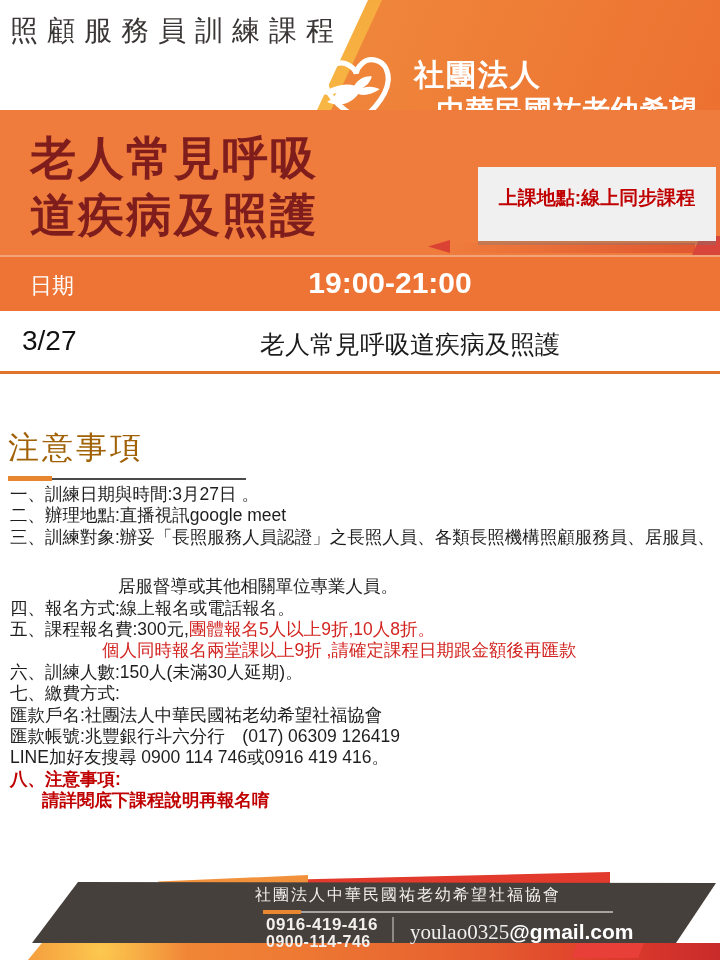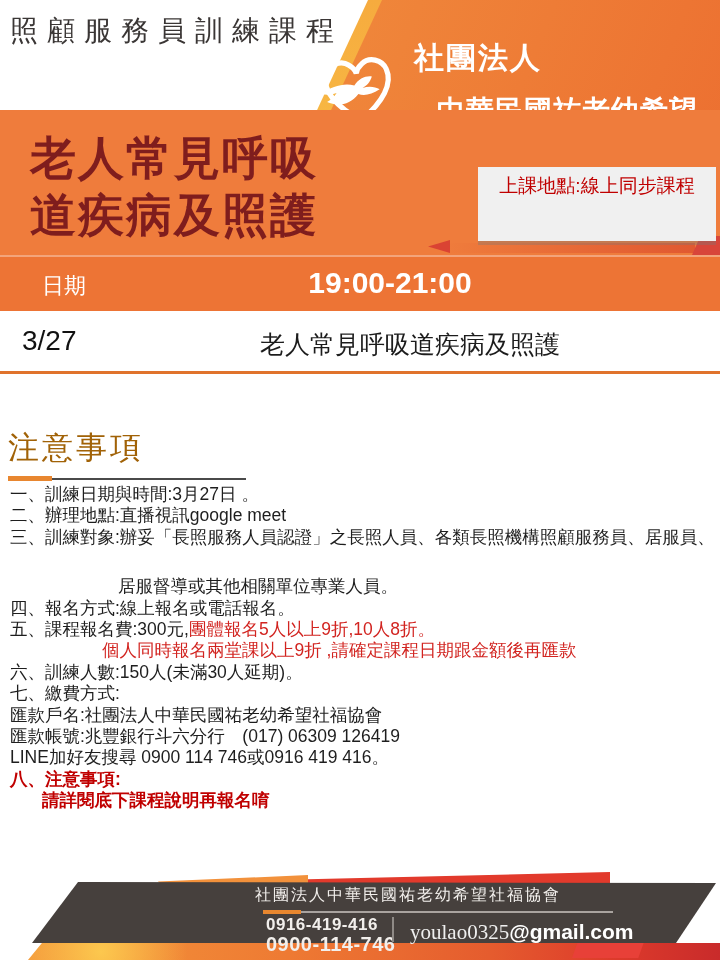--- a/index.html
+++ b/index.html
@@ -9,43 +9,43 @@
   
   .kicker{position:absolute;left:10px;top:12px;font-family:"Liberation Serif",serif;
           font-size:28px;letter-spacing:9px;color:#3a3635;}
   .wedge{position:absolute;left:0;top:0;width:720px;height:255px;
          background:linear-gradient(112deg,#f6a243 0%,#f08a3c 35%,#ec6e30 100%);
          clip-path:polygon(375px 0,720px 0,720px 255px,250px 255px);}
   .wedge-edge{position:absolute;left:0;top:0;width:720px;height:255px;
          background:linear-gradient(180deg,#f6ab3e,#f9c54a);
          clip-path:polygon(368px 0,382px 0,264px 255px,250px 255px);}
   .org{position:absolute;color:#fff;font-family:"Liberation Serif",serif;font-weight:bold;}
-  .org1{left:414px;top:38px;font-size:30px;letter-spacing:2px;}
+  .org1{left:414px;top:55px;font-size:30px;letter-spacing:2px;}
   .org2{left:437px;top:92px;font-size:28px;letter-spacing:1px;}
   .logo{position:absolute;left:312px;top:50px;}
 
   
   .banner{position:absolute;left:0;top:110px;width:720px;height:145px;background:#ef7c3c;}
   .banner-title{position:absolute;left:30px;top:130px;color:#7f1d1d;font-size:46px;line-height:57px;
          font-weight:800;letter-spacing:2px;z-index:3;}
   .info-box{position:absolute;left:478px;top:167px;width:238px;height:74px;background:#f0f0f0;
          z-index:3;text-align:center;box-shadow:0 4px 0 rgba(120,120,120,.35);}
-  .info1{margin-top:6px;font-size:19px;font-weight:normal;color:#c00000;}
+  .info1{margin-top:18px;font-size:19px;font-weight:bold;color:#c00000;}
   .info2{margin-top:7px;font-size:19px;color:#1a1a1a;}
   .accent-tri-l{position:absolute;left:428px;top:240px;width:22px;height:13px;background:#da4333;
          clip-path:polygon(0 50%,100% 0,100% 100%);z-index:2;}
   .accent-strip{position:absolute;left:445px;top:243px;width:250px;height:10px;z-index:2;
          background:linear-gradient(90deg,rgba(213,60,40,0),rgba(213,60,40,.55));}
   .accent-blk-r{position:absolute;left:692px;top:236px;width:28px;height:19px;background:#d8453a;
          clip-path:polygon(30% 0,100% 0,100% 100%,0 100%);z-index:2;}
 
   
   .sched-head{position:absolute;left:0;top:255px;width:720px;height:56px;background:#ed7435;
          border-top:2px solid rgba(255,255,255,.35);box-sizing:border-box;z-index:3;}
-  .sched-label{position:absolute;left:42px;top:14px;color:#fff;font-size:22px;
+  .sched-label{position:absolute;left:30px;top:14px;color:#fff;font-size:22px;
          font-family:"Liberation Serif",serif;}
   .sched-time{position:absolute;left:130px;top:9px;width:520px;text-align:center;color:#fff;
          font-size:30px;font-weight:bold;}
   .sched-row{position:absolute;left:0;top:311px;width:652px;height:60px;background:#fff;}
   .row-date{position:absolute;left:22px;top:14px;font-size:28px;color:#111;}
   .row-topic{position:absolute;left:130px;top:17px;width:560px;text-align:center;
          font-size:25px;color:#1c1c1c;}
   .orange-line{position:absolute;left:0;top:371px;width:720px;height:3px;background:#e0732c;}
 
   
@@ -72,21 +72,21 @@
   .sliver-red-b{position:absolute;left:572px;top:942px;width:72px;height:16px;background:#e84038;
          clip-path:polygon(8% 0,100% 0,92% 100%,0 100%);z-index:2;}
   .band{position:absolute;left:20px;top:870px;width:700px;height:75px;background:#46403d;
          clip-path:polygon(58px 12px,696px 13px,656px 73px,12px 73px);z-index:3;}
   .foot{position:absolute;z-index:4;color:#f2efec;}
   .foot-org{left:255px;top:885px;width:330px;text-align:left;font-family:"Liberation Serif",serif;
          font-size:16px;letter-spacing:2px;}
   .foot-rule{position:absolute;left:263px;top:911px;width:350px;height:2px;background:#a9a39f;z-index:4;}
   .foot-rule-orange{position:absolute;left:263px;top:910px;width:38px;height:4px;background:#e8872f;z-index:4;}
   .foot-phone1{left:266px;top:915px;font-size:17px;font-weight:600;letter-spacing:.5px;}
-  .foot-phone2{left:266px;top:933px;font-size:20px;font-weight:600;letter-spacing:.5px;}
+  .foot-phone2{left:266px;top:933px;font-size:16px;font-weight:600;letter-spacing:.5px;}
   .foot-vline{position:absolute;left:392px;top:917px;width:2px;height:25px;background:#8f8a86;z-index:4;}
   .foot-email{left:410px;top:920px;font-size:21px;}
   .email-user{font-family:"Liberation Serif",serif;font-weight:400;color:#efefef;}
   .email-domain{font-family:"Liberation Sans",sans-serif;font-weight:bold;color:#fff;}
 </style>
 </head>
 <body>
 
 <div id="page">
 

